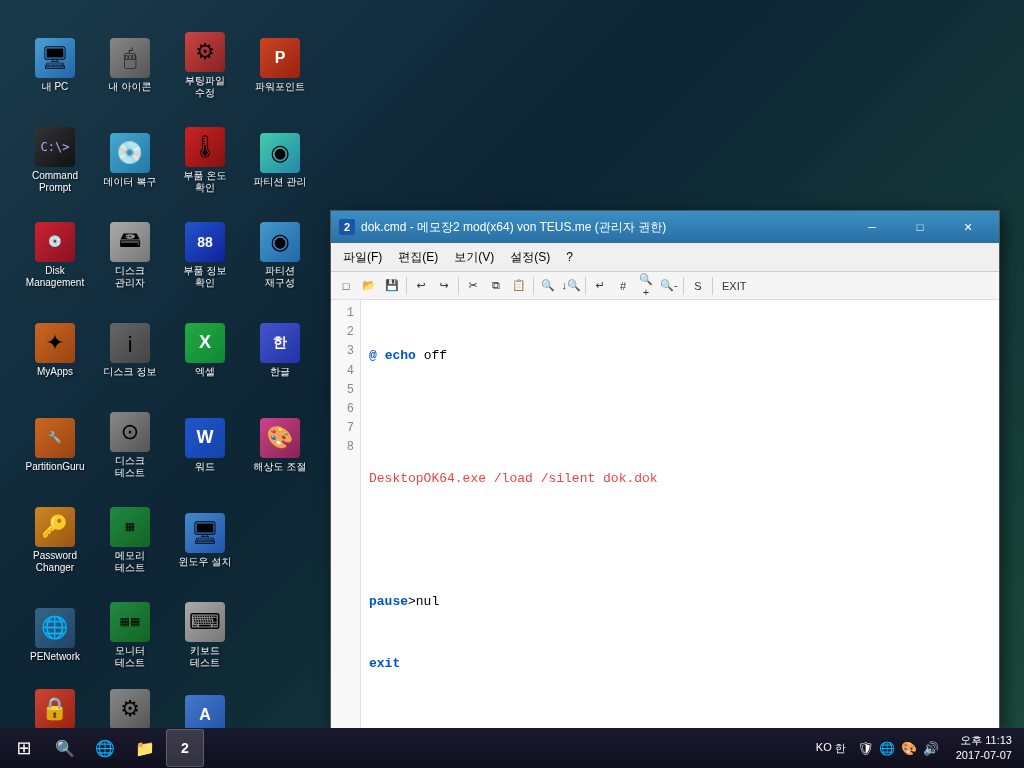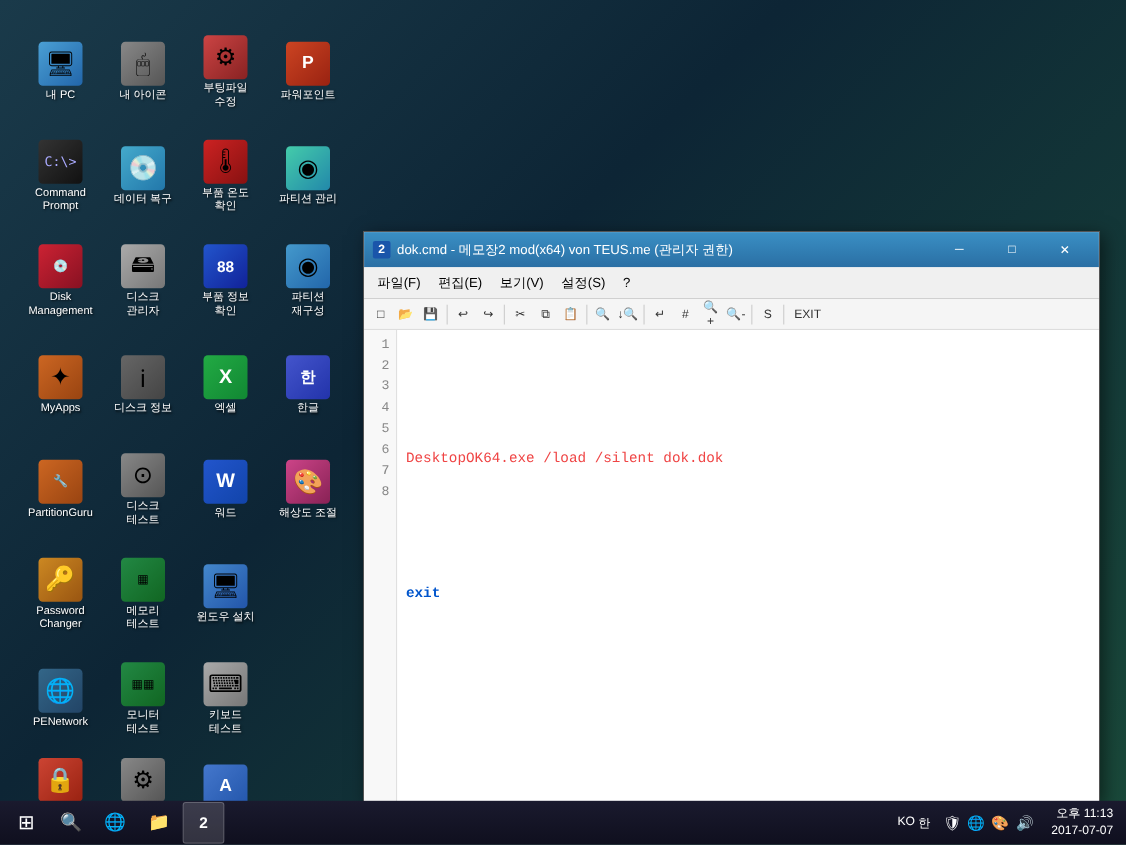--- a/index.html
+++ b/index.html
@@ -532,23 +532,25 @@
         <div>1</div>
         <div>2</div>
         <div>3</div>
         <div>4</div>
         <div>5</div>
         <div>6</div>
         <div>7</div>
         <div>8</div>
       </div>
       <div class="code-content">
+        <span class="code-line"><span class="kw-at">@</span> <span class="kw-cmd">echo</span> off</span>
         <span class="code-line"></span>
         <span class="code-line"><span class="kw-exe">DesktopOK64.exe /load /silent dok.dok</span></span>
         <span class="code-line"></span>
+        <span class="code-line"><span class="kw-pause">pause</span>&gt;nul</span>
         <span class="code-line"><span class="kw-exit">exit</span></span>
         
       </div>
     </div>
   </div>
 </div>
 
 <div class="taskbar">
   <div class="start-btn">⊞</div>
 

